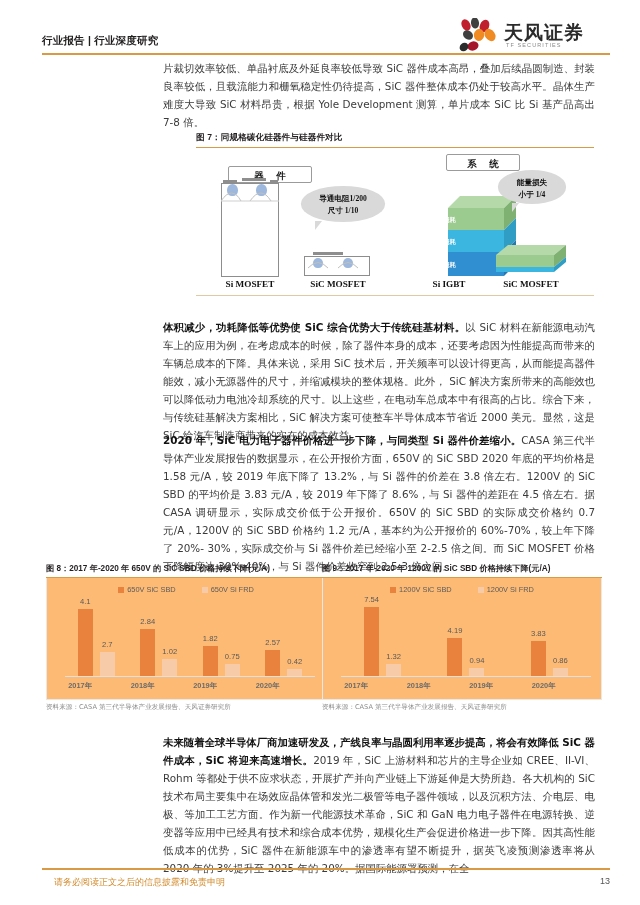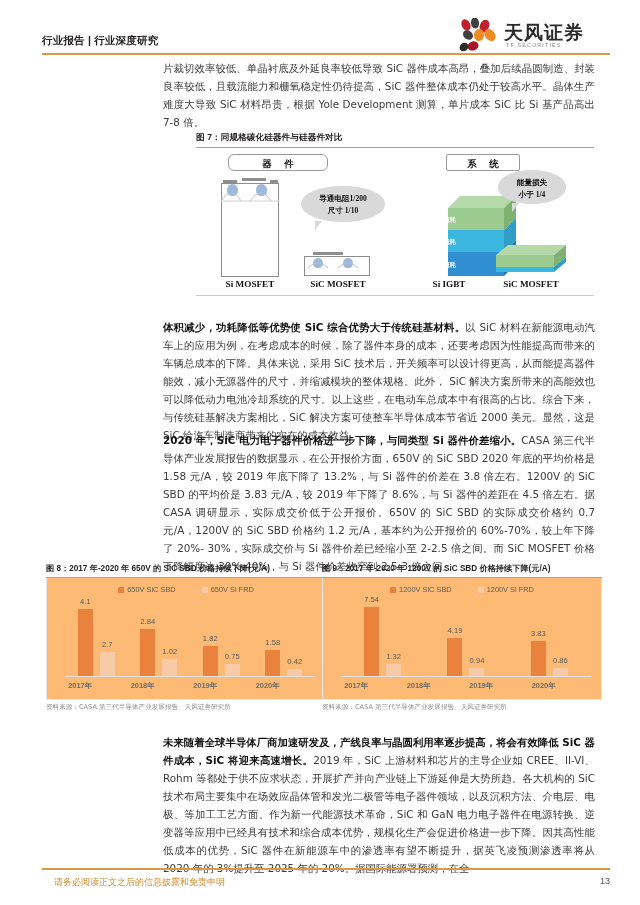--- a/index.html
+++ b/index.html
@@ -176,21 +176,21 @@
   <div class="para" style="top:59px;">
     <span>片裁切效率较低、单晶衬底及外延良率较低导致 SiC 器件成本高昂，叠加后续晶圆制造、封装良率较低，且载流能力和栅氧稳定性仍待提高，SiC 器件整体成本仍处于较高水平。晶体生产难度大导致 SiC 材料昂贵，根据 Yole Development 测算，单片成本 SiC 比 Si 基产品高出 7-8 倍。</span>
   </div>
 
   <div class="fig7">
     <div class="fig-cap">图 7：同规格碳化硅器件与硅器件对比</div>
     <div class="fig-rule"></div>
 
     <div class="fig7-body">
 
-      <div class="pillbox" style="left:32px; top:6px; width:100px;border-radius:6px;">器 件</div>
+      <div class="pillbox" style="left:32px; top:18px; width:84px;">器 件</div>
       <div class="pillbox" style="left:250px; top:6px; width:74px;">系 统</div>
 
       <div>
         <div class="die-big" style="left:25px; top:35px; width:58px; height:94px;"></div>
         <div class="die-top-metal" style="left:27px; top:32px; width:14px;"></div>
         <div class="die-top-metal" style="left:46px; top:30px; width:24px;"></div>
         <div class="die-top-metal" style="left:74px; top:32px; width:8px;"></div>
         <div class="die-well" style="left:31px; top:36px; width:11px; height:12px;"></div>
         <div class="die-well" style="left:60px; top:36px; width:11px; height:12px;"></div>
         <svg style="position:absolute;left:25px;top:35px;width:58px;height:30px;" viewBox="0 0 58 30">
@@ -304,21 +304,21 @@
                 <div class="bar-val" style="bottom: 33.0696px;">1.82</div>
               </div>
               <div class="bar-wrap">
                 <div class="bar" style="height: 12.3913px; background: rgb(247, 203, 167);"></div>
                 <div class="bar-val" style="bottom: 15.3913px;">0.75</div>
               </div>
             </div>
             <div class="grp">
               <div class="bar-wrap">
                 <div class="bar" style="height: 26.1043px; background: rgb(232, 130, 60);"></div>
-                <div class="bar-val" style="bottom: 29.1043px;">1.58</div>
+                <div class="bar-val" style="bottom: 29.1043px;">2.57</div>
               </div>
               <div class="bar-wrap">
                 <div class="bar" style="height: 6.93913px; background: rgb(247, 203, 167);"></div>
                 <div class="bar-val" style="bottom: 9.93913px;">0.42</div>
               </div>
             </div>
           </div>
       </div>
       <div class="xlabels" id="fig8-xlabels">
           <span>2017年</span>

